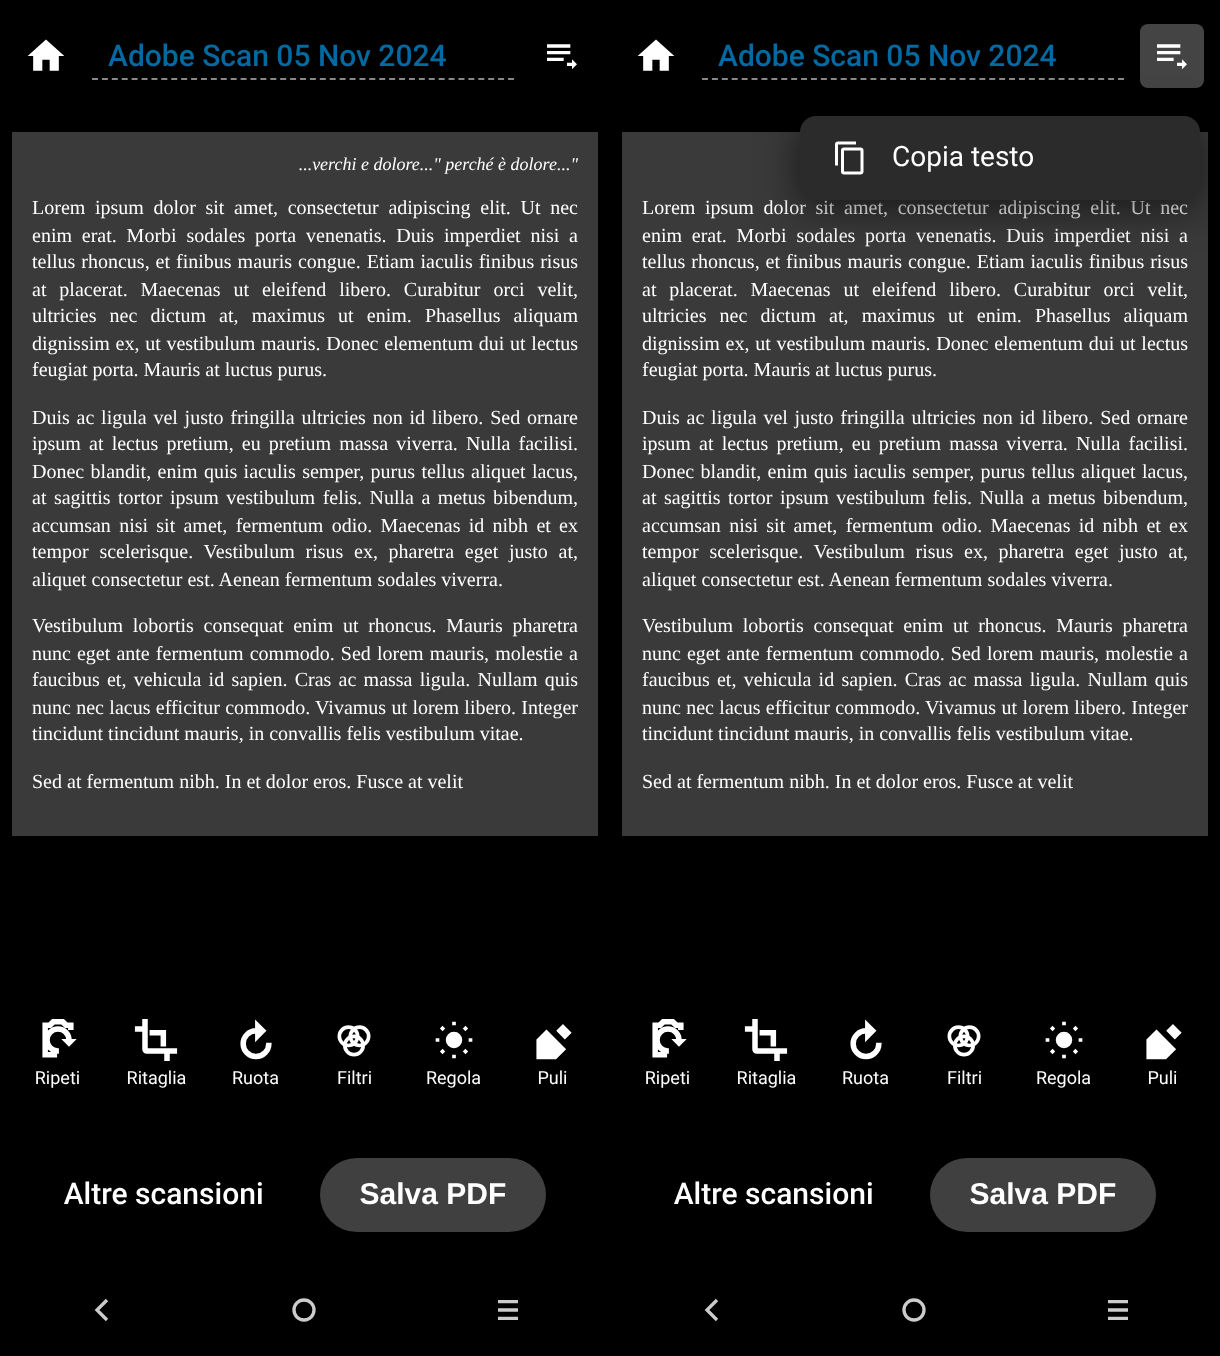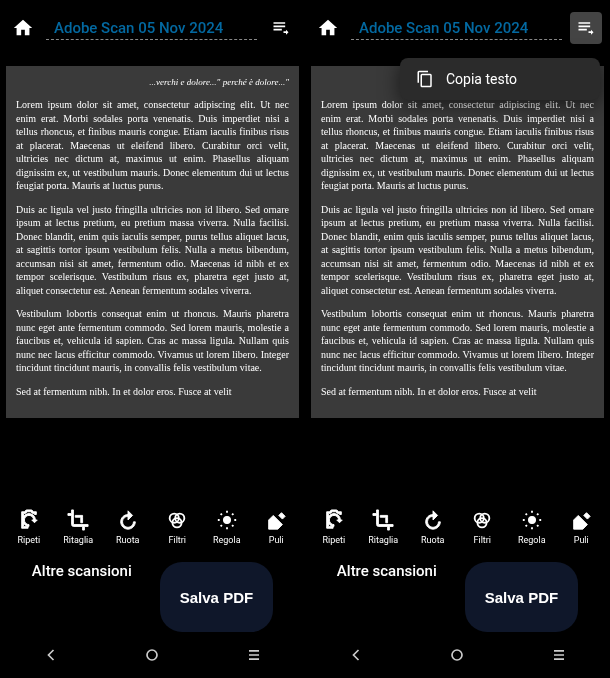--- a/index.html
+++ b/index.html
@@ -15,23 +15,23 @@
   .edit-icon svg { width: 20px; height: 20px; fill: #fff; }
   .content { flex: 1; background: #000; display: flex; align-items: flex-start; justify-content: center; padding: 10px 6px; overflow: hidden; position: relative; }
   .doc { width: 100%; background: #3a3a3a; color: #fff; font-size: 10px; line-height: 1.35; padding: 10px; text-align: justify; font-family: Georgia, serif; overflow: hidden; }
   .doc p { margin-bottom: 10px; }
   .doc .intro { font-style: italic; text-align: right; font-size: 9px; }
   .grad { position: absolute; left: 0; right: 0; bottom: 0; height: 24px; background: linear-gradient(to bottom, rgba(0,0,0,0), #000); pointer-events: none; }
   .bottom-tools { height: 70px; background: #000; display: flex; align-items: center; padding: 0 4px; overflow: hidden; }
   .tool { flex: 1; min-width: 48px; display: flex; flex-direction: column; align-items: center; gap: 4px; color: #fff; cursor: pointer; }
   .tool svg { width: 22px; height: 22px; fill: #fff; stroke: #fff; }
   .tool span { font-size: 9px; white-space: nowrap; }
-  .action-bar { height: 70px; background: #000; display: flex; justify-content: center; gap: 28px; }
+  .action-bar { height: 70px; background: #000; display: flex; align-items: center; justify-content: center; gap: 28px; }
   .link-btn { color: #fff; font-size: 15px; font-weight: 500; cursor: pointer; }
-  .save-btn { background: #0f172a; color: #fff; padding: 10px 20px; border-radius: 22px; font-size: 15px; font-weight: 600; cursor: pointer; border: none; }
+  .save-btn { background: #404040; color: #fff; padding: 10px 20px; border-radius: 22px; font-size: 15px; font-weight: 600; cursor: pointer; border: none; }
   .nav-bar { height: 46px; background: #000; display: flex; align-items: center; justify-content: space-around; }
   .nav-btn { width: 40px; height: 40px; display: flex; align-items: center; justify-content: center; cursor: pointer; }
   .nav-btn svg { width: 20px; height: 20px; stroke: #ccc; fill: none; stroke-width: 2; }
   .nav-btn.sq svg { fill: none; }
   .menu-popup { position: absolute; top: 58px; right: 10px; background: #2b2b2b; border-radius: 8px; padding: 12px 16px; display: flex; align-items: center; gap: 12px; color: #fff; font-size: 14px; z-index: 10; box-shadow: 0 4px 20px rgba(0,0,0,0.6); min-width: 200px; text-align: center; }
   .menu-popup svg { width: 18px; height: 18px; fill: #fff; }
 </style>
 </head>
 <body>
 

